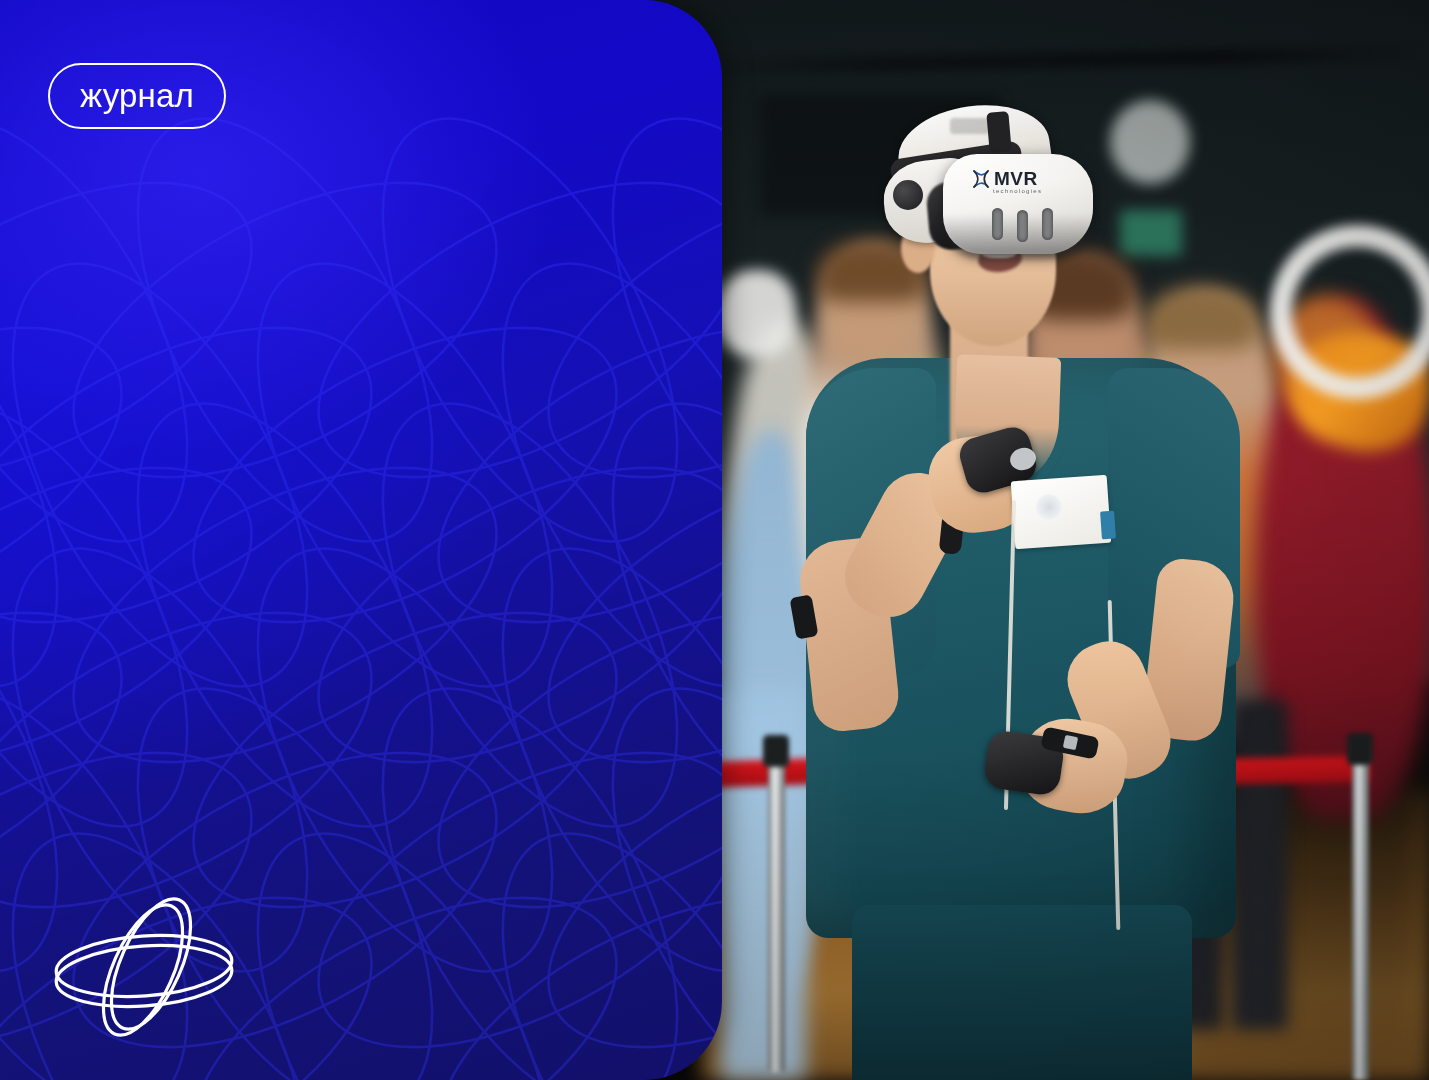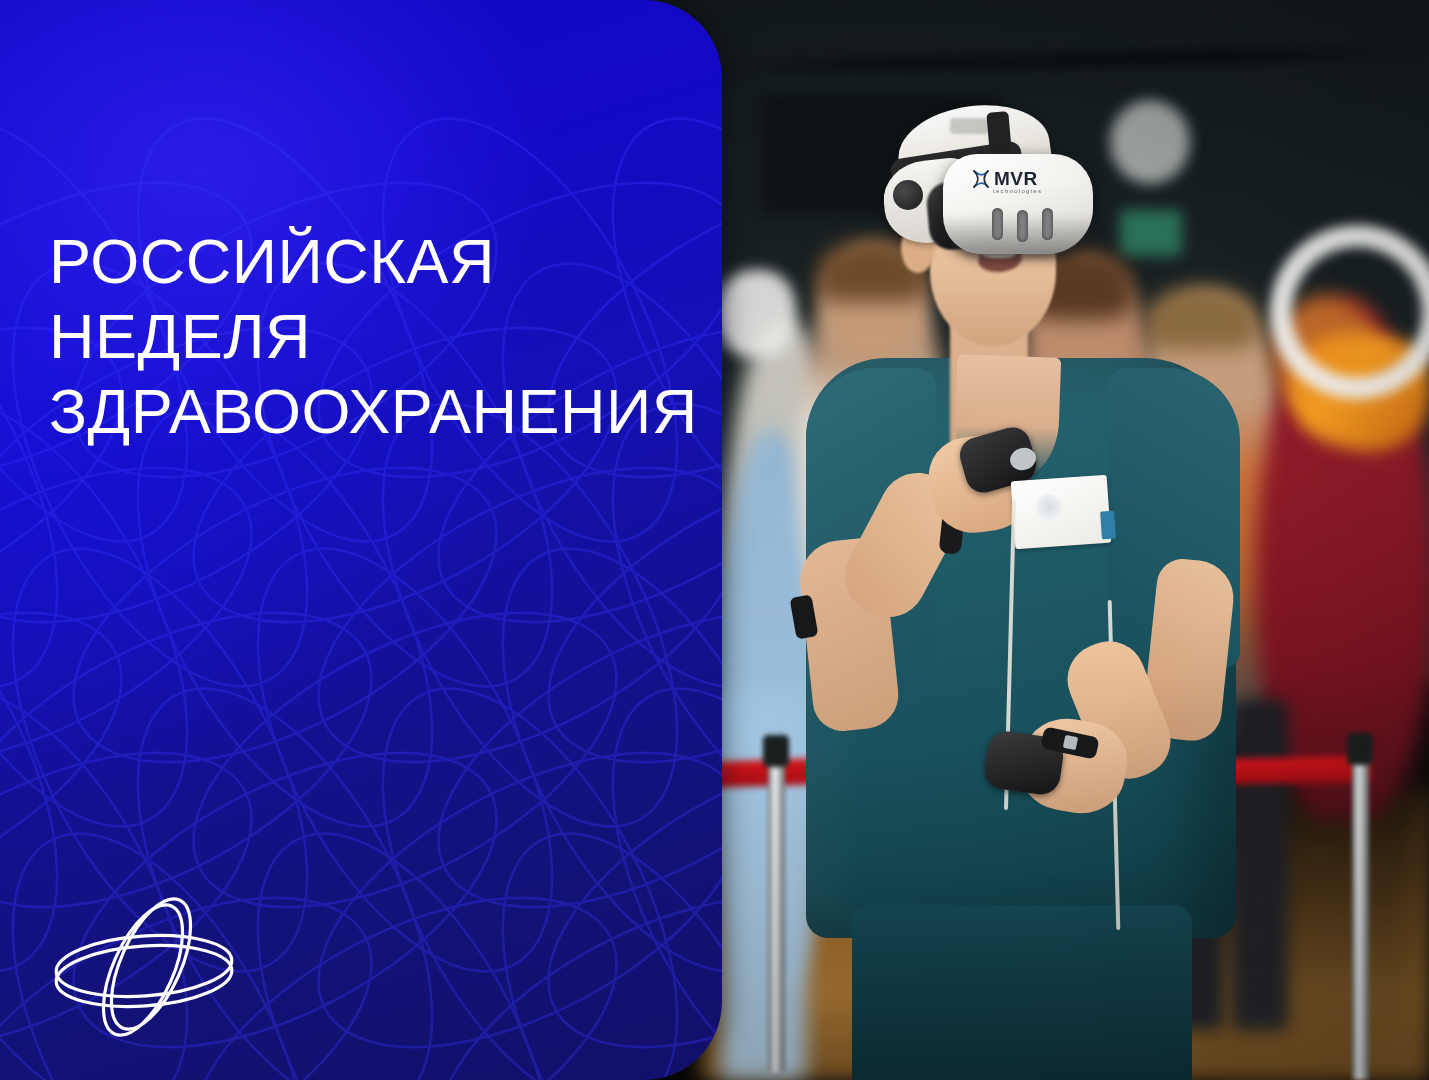--- a/index.html
+++ b/index.html
@@ -639,26 +639,22 @@
         <use href="#petal" x="650" y="475"></use>
         <use href="#petal" x="160" y="760"></use>
         <use href="#petal" x="405" y="760"></use>
         <use href="#petal" x="650" y="760"></use>
         <use href="#petal" x="160" y="1045"></use>
         <use href="#petal" x="405" y="1045"></use>
         <use href="#petal" x="650" y="1045"></use>
       </g>
     </svg>
 
-
-    <h1 class="panel-title">
-      <span class="tl">РОССИЙСКАЯ</span>
-      <span class="tl">НЕДЕЛЯ</span>
-      <span class="tl">ЗДРАВООХРАНЕНИЯ</span>
-    </h1>
+    <div class="panel-badge">журнал</div>
+
 
     <svg class="panel-logo" viewBox="0 0 210 176">
       <g fill="none" stroke="#ffffff" stroke-width="3.2">
         <ellipse cx="96" cy="98" rx="88" ry="30" transform="rotate(-4 96 98)"></ellipse>
         <ellipse cx="96" cy="88" rx="88" ry="30" transform="rotate(-4 96 88)"></ellipse>
         <ellipse cx="103" cy="86" rx="30" ry="70" transform="rotate(24 103 86)"></ellipse>
         <ellipse cx="95" cy="92" rx="30" ry="70" transform="rotate(24 95 92)"></ellipse>
       </g>
     </svg>
 

